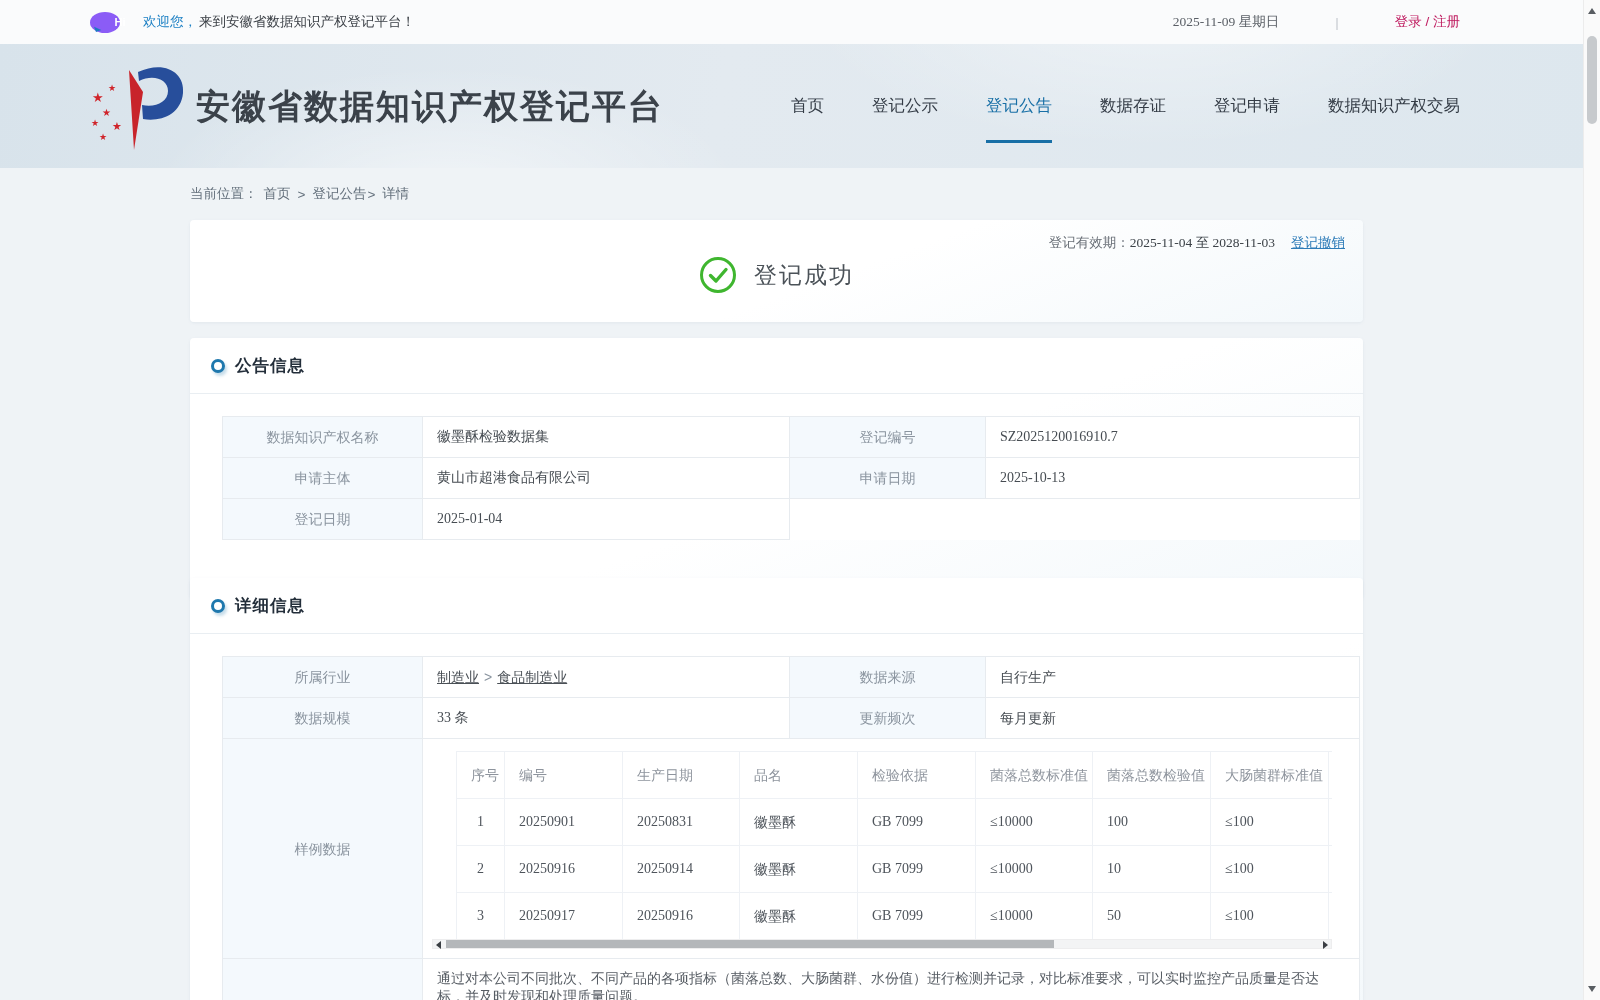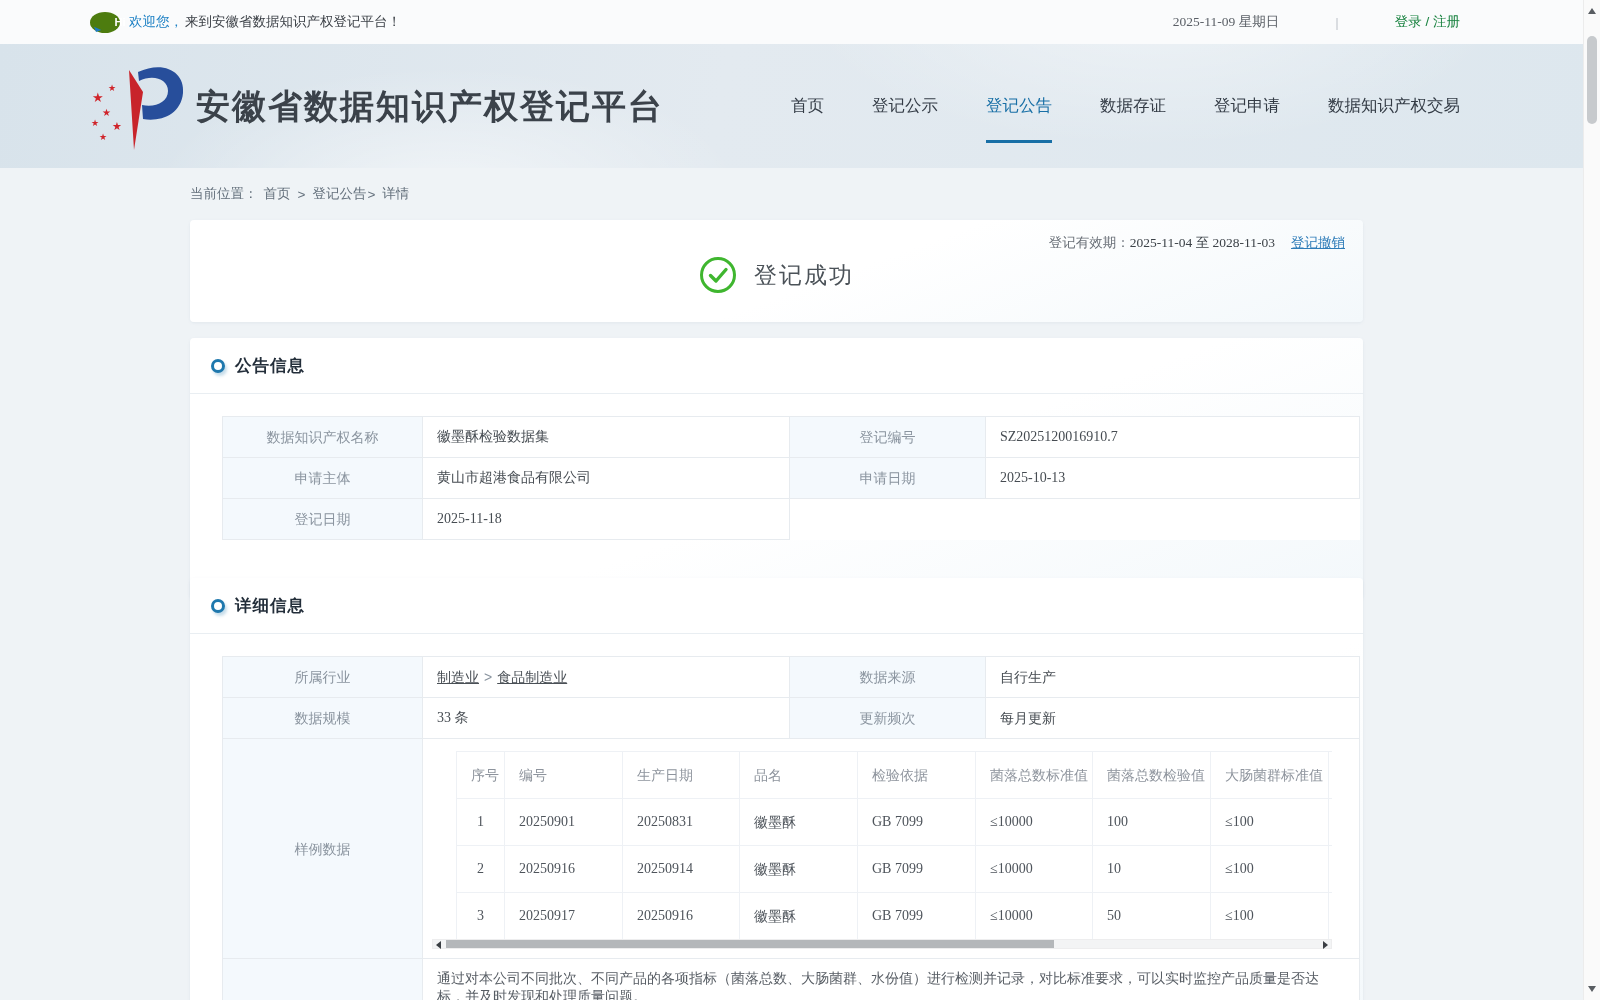--- a/index.html
+++ b/index.html
@@ -13,34 +13,34 @@
   }
   .ser { font-family: "Liberation Serif", serif; }
 
   
   .topbar {
     position:absolute; left:0; top:0; width:1600px; height:44px;
     background:#fafbfc; display:flex; align-items:center;
     padding:0 140px 0 90px; font-size:13.5px;
   }
   .hi-badge {
-    width:21px; height:21px; border-radius:50%; background:#4d7c0f;
+    width:21px; height:21px; border-radius:50%; background:#8b5cf6;
     color:#fff; font-size:11px; font-weight:bold; display:flex;
     align-items:center; justify-content:center; position:relative; flex:0 0 auto;padding-left:30px;
   }
   .hi-badge::after{
     content:""; position:absolute; left:2px; bottom:-3px;
     border:4px solid transparent; border-top-color:#1b7ac1; transform:rotate(25deg);
   }
-  .welcome-hl { color:#1d80c4; margin-left:9px; }
+  .welcome-hl { color:#1d80c4; margin-left:23px; }
   .welcome-rest { color:#3a3f45; margin-left:2px; }
   .topbar-right { margin-left:auto; display:flex; align-items:center; }
   .topbar-date { color:#5a5f66; }
   .topbar-sep { color:#c3c8cd; margin:0 56px; }
-  .topbar-auth { color:#15803d; cursor:pointer; }
+  .topbar-auth { color:#be185d; cursor:pointer; }
 
   
   .header {
     position:absolute; left:0; top:44px; width:1600px; height:124px;
     background:
       radial-gradient(420px 180px at 28% 120%, rgba(255,255,255,0.55), rgba(255,255,255,0) 70%),
       radial-gradient(500px 200px at 72% -30%, rgba(255,255,255,0.45), rgba(255,255,255,0) 70%),
       linear-gradient(100deg,#d8e3eb 0%, #e3eaf0 45%, #dde7ee 100%);
   }
   .logo { position:absolute; left:88px; top:14px; width:106px; height:96px; }
@@ -230,21 +230,21 @@
     <div class="cell val ser">徽墨酥检验数据集</div>
     <div class="cell lbl">登记编号</div>
     <div class="cell val ser">SZ2025120016910.7</div>
 
     <div class="cell lbl">申请主体</div>
     <div class="cell val ser">黄山市超港食品有限公司</div>
     <div class="cell lbl">申请日期</div>
     <div class="cell val ser">2025-10-13</div>
 
     <div class="cell lbl">登记日期</div>
-    <div class="cell val ser">2025-11-18</div>
+    <div class="cell val ser">2025-01-04</div>
     <div class="cell none"></div>
     <div class="cell none"></div>
   </div>
 </div>
 
 <div class="card card-detail">
   <div class="sec-head">
     <span class="ring"></span>
     <span class="sec-title">详细信息</span>
   </div>

